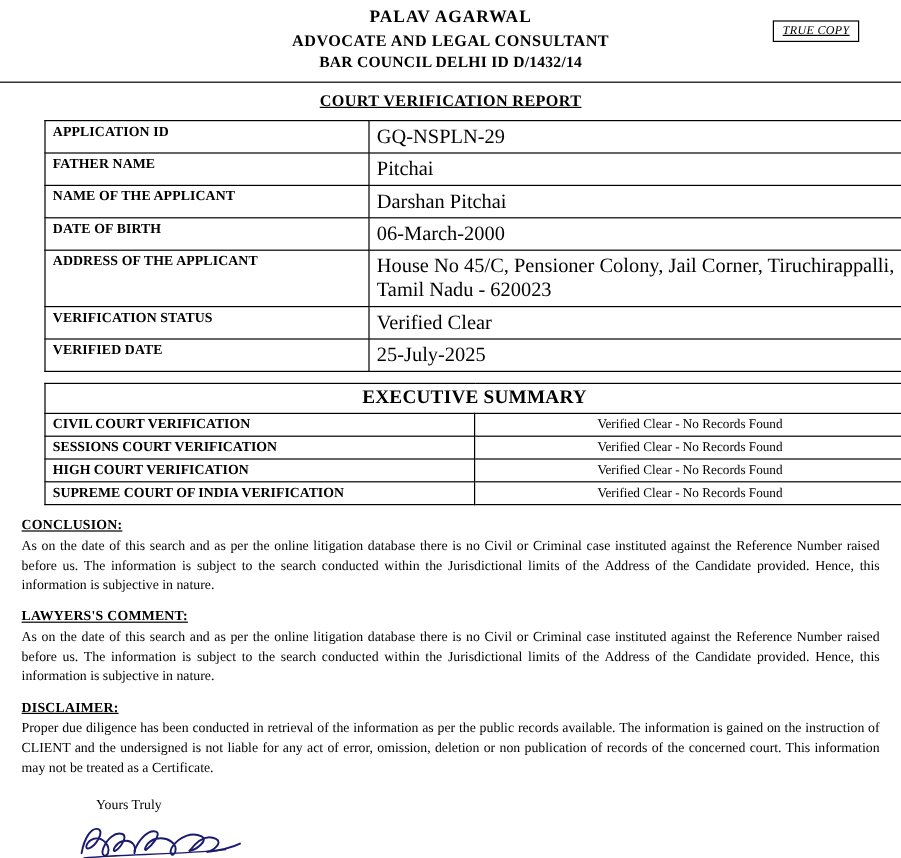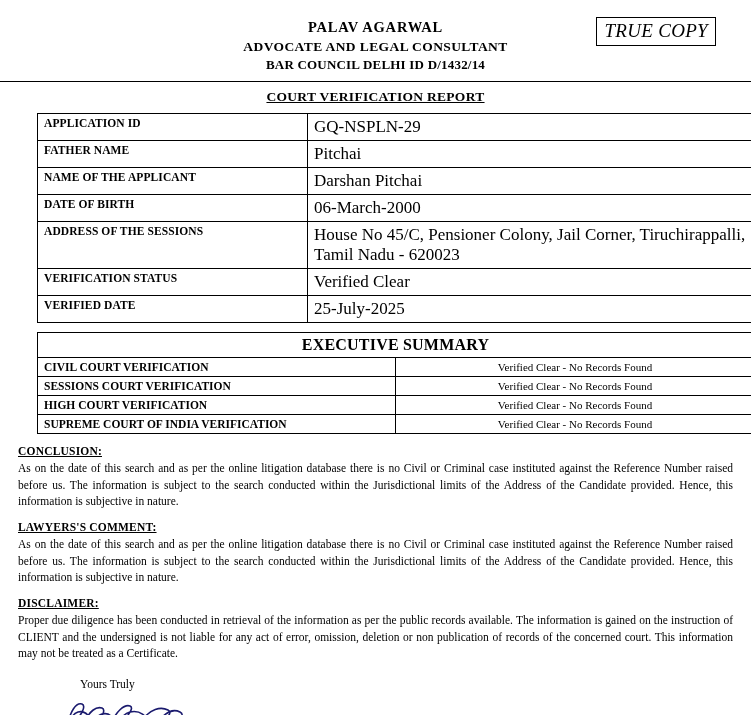--- a/index.html
+++ b/index.html
@@ -22,27 +22,28 @@
     box-sizing: border-box;
     padding: 0;
   }
   .true-copy {
     position: absolute;
     top: 17px;
     right: 35px;
     border: 1px solid #000;
     padding: 2px 7px 3px 7px;
     font-style: italic;
-    font-size: 19px;
+    font-size: 10px;
     font-family: "Liberation Serif", serif;
     letter-spacing: 0.3px;
+    text-decoration: underline;
   }
   .letterhead {
     text-align: center;
-    padding-top: 18px;
+    padding-top: 5px;
   }
   .lh-name {
     font-size: 14.5px;
     font-weight: bold;
     letter-spacing: 0.8px;
     line-height: 1.35;
   }
   .lh-sub {
     font-size: 13.5px;
     font-weight: bold;
@@ -185,21 +186,21 @@
         </tr>
         <tr>
           <td class="lbl">NAME OF THE APPLICANT</td>
           <td class="val">Darshan Pitchai</td>
         </tr>
         <tr>
           <td class="lbl">DATE OF BIRTH</td>
           <td class="val">06-March-2000</td>
         </tr>
         <tr>
-          <td class="lbl" style="height:28px;">ADDRESS OF THE SESSIONS</td>
+          <td class="lbl" style="height:28px;">ADDRESS OF THE APPLICANT</td>
           <td class="val">House No 45/C, Pensioner Colony, Jail Corner, Tiruchirappalli, Tamil Nadu - 620023</td>
         </tr>
         <tr>
           <td class="lbl">VERIFICATION STATUS</td>
           <td class="val">Verified Clear</td>
         </tr>
         <tr>
           <td class="lbl">VERIFIED DATE</td>
           <td class="val">25-July-2025</td>
         </tr>

